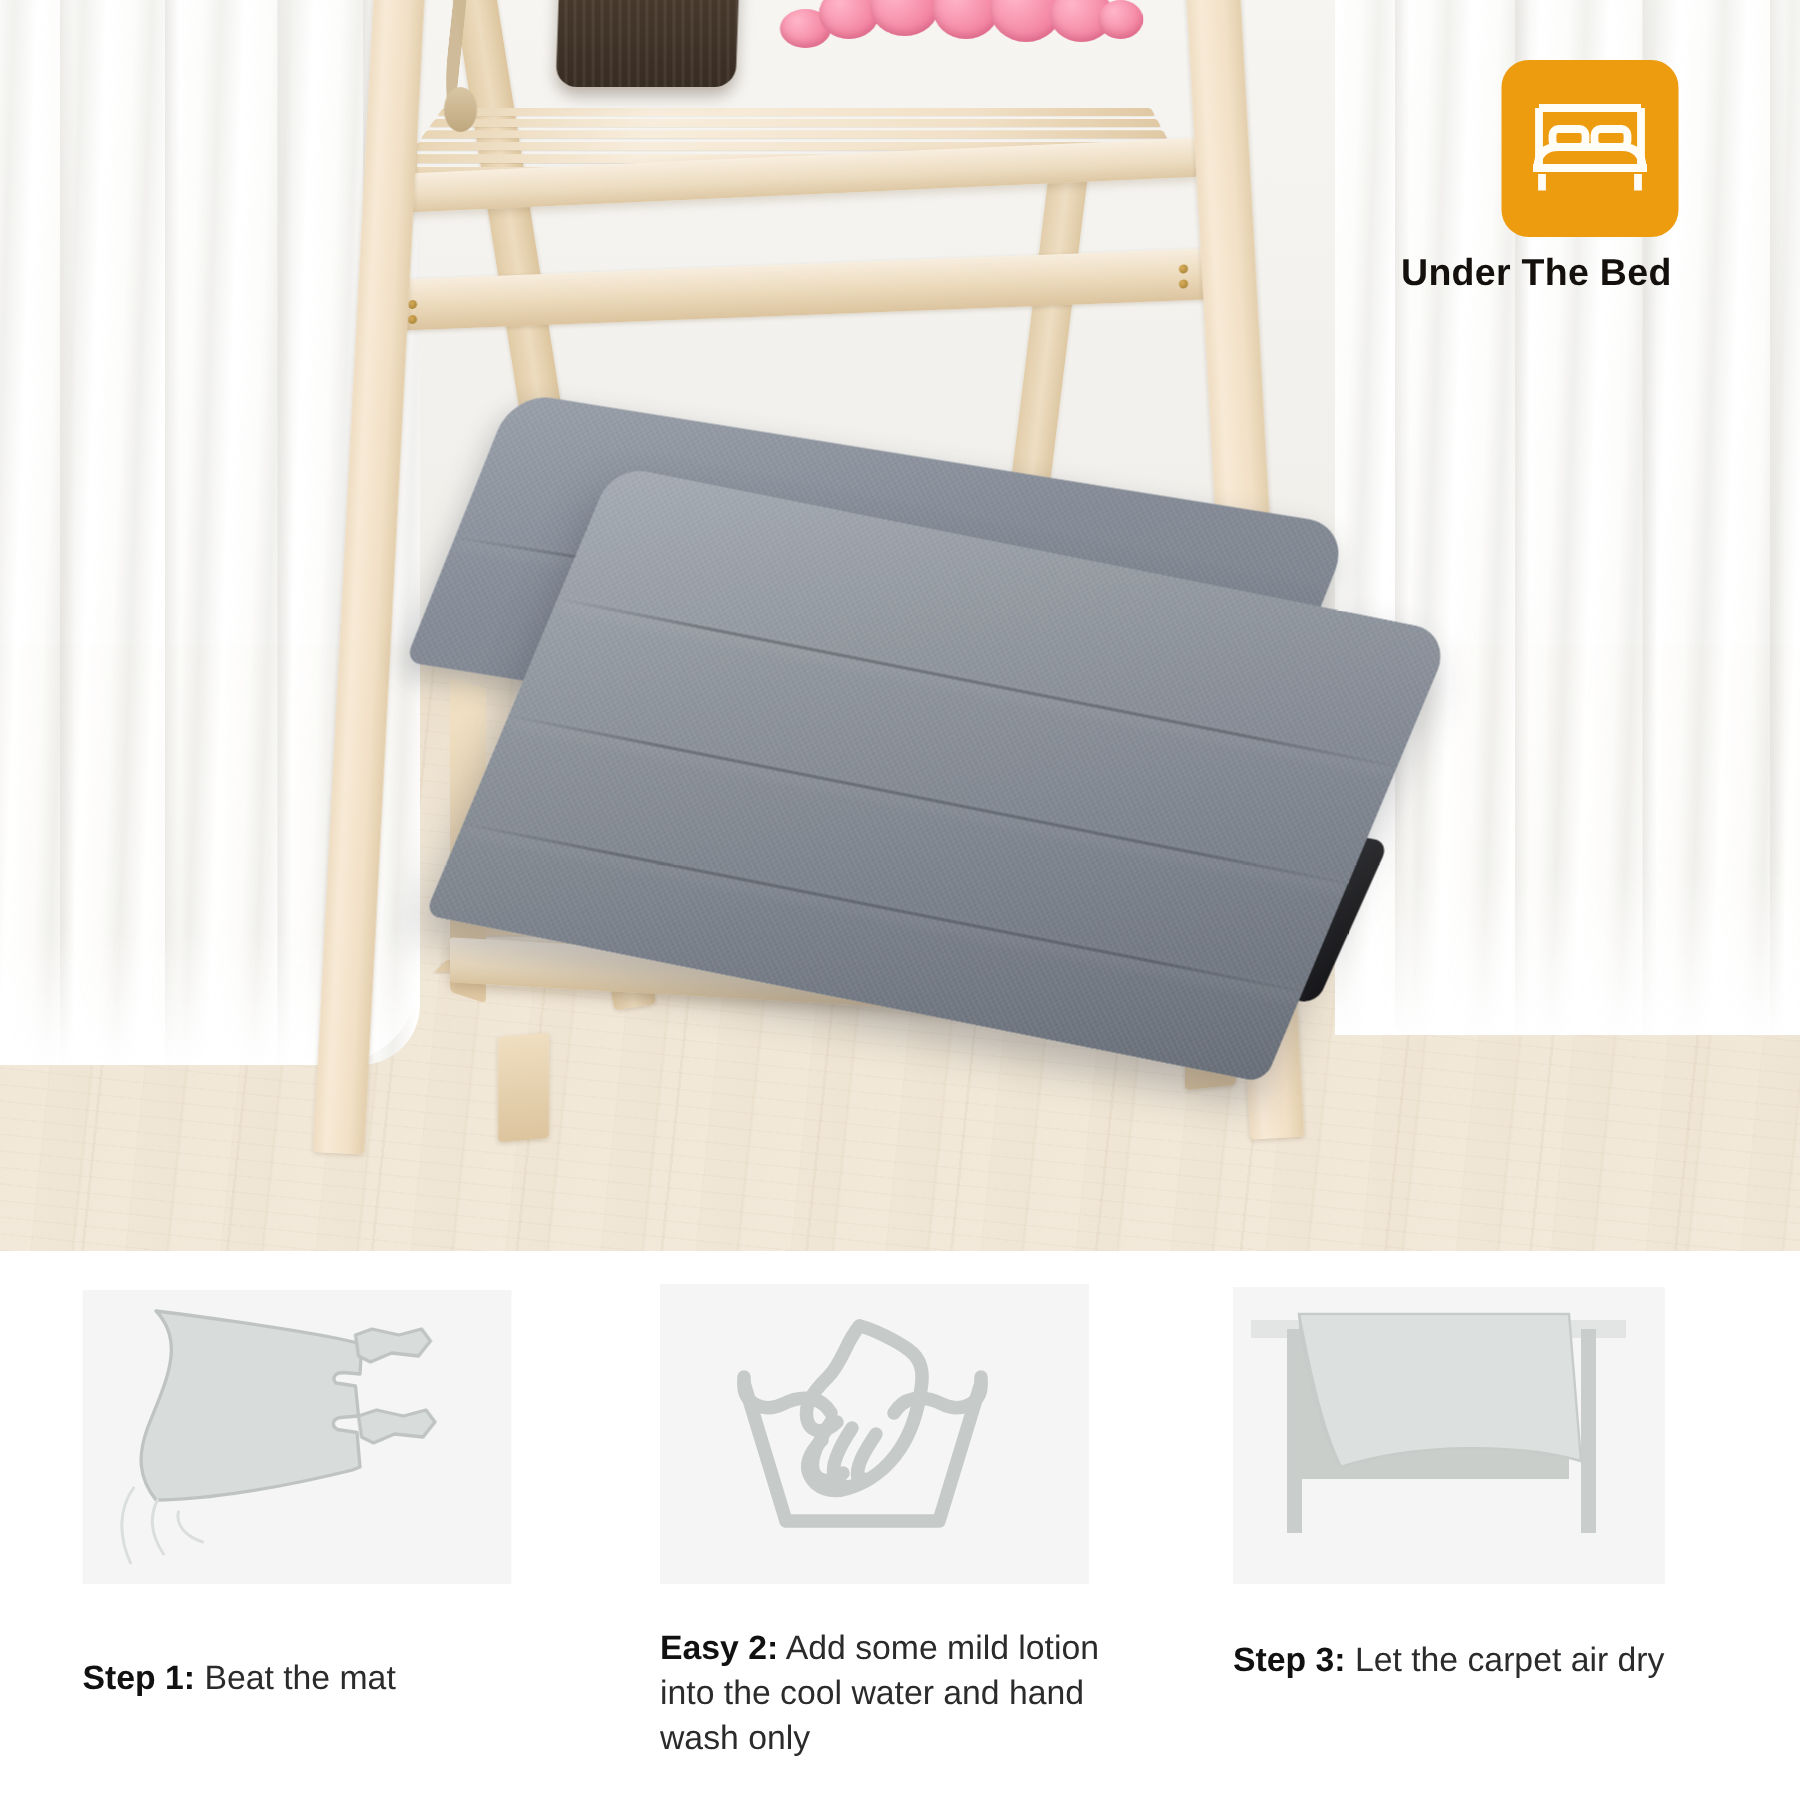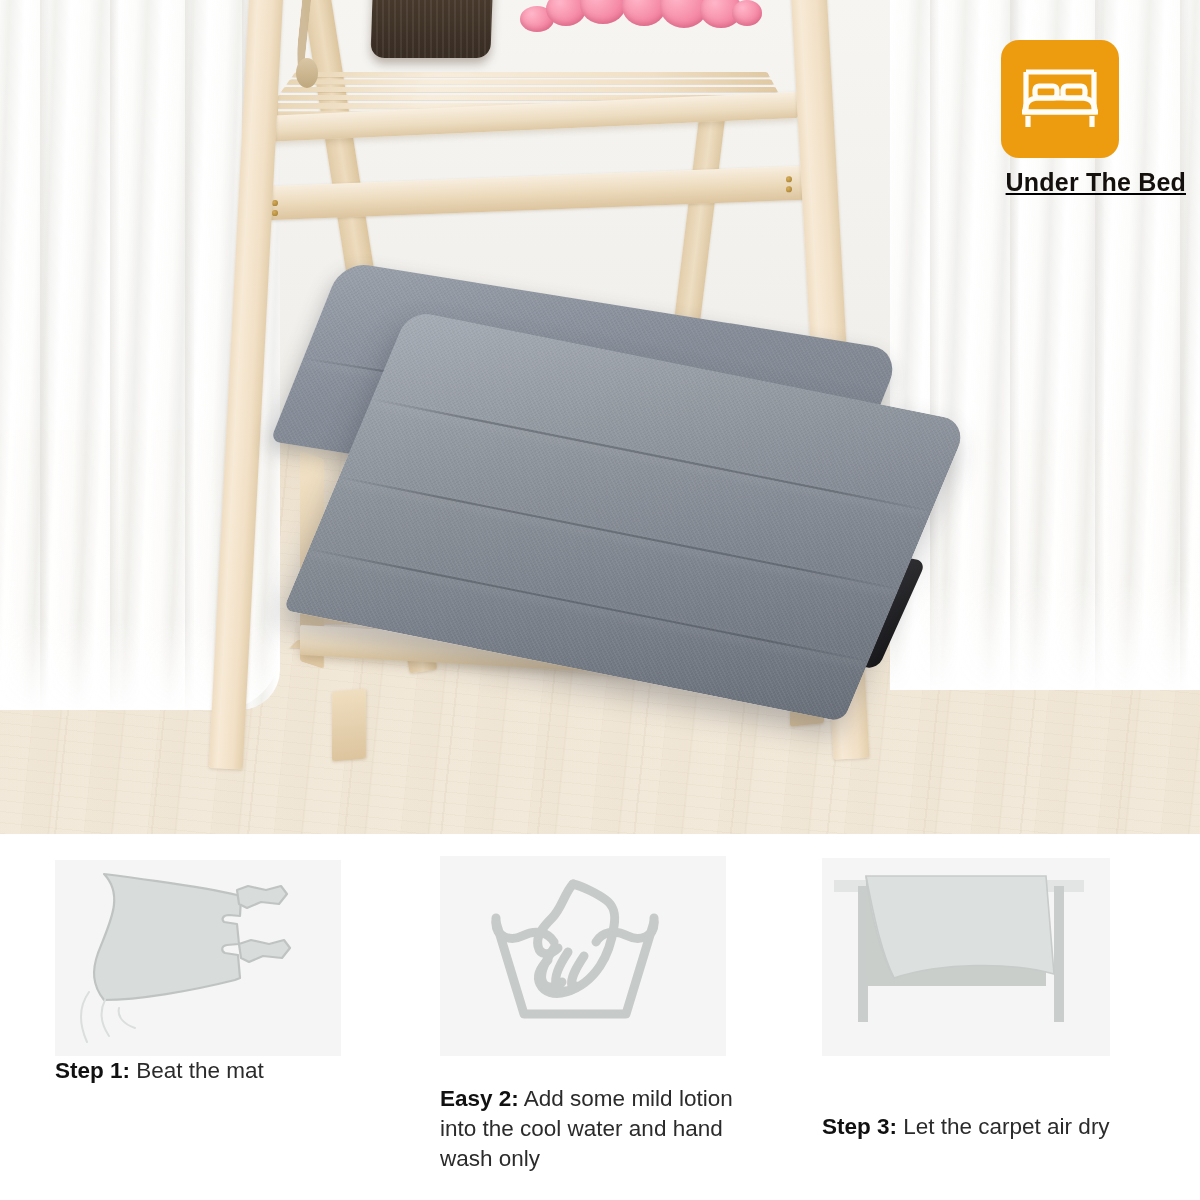--- a/index.html
+++ b/index.html
@@ -228,21 +228,21 @@
     border-radius: 6px 10px 10px 8px;
   }
   .mat-lining-edge{
     position:absolute; left: 448px; top: 236px; width: 178px; height: 20px;
     background: linear-gradient(180deg,#b9bfc6,#8d949d);
     transform: matrix(1,0.18,-0.45,1,0,0); border-radius: 8px;
   }
 
   
   .features { position:absolute; right: 14px; top: 40px; width: 252px; }
-  .feature { text-align:right;text-decoration:underline; }
+  .feature { text-align:left; }
   .icon-box{
     width: 118px; height: 118px; margin: 0 auto;
     border-radius: 18px;
     display:flex; align-items:center; justify-content:center;
   }
   .feature-label{
     margin-top: 10px;
     font-size: 25px; font-weight: 700; color:#14100d;
     letter-spacing:.2px; white-space:nowrap;
   }
@@ -265,29 +265,29 @@
   .step-img{
     background:#f5f5f5; position:relative; overflow:hidden;
   }
   .step-text{
     font-size: 22.5px; color:#2b2b2b; line-height: 1.34;
   }
   .step-text b{ color:#111; font-weight:700; }
 
   #s1{ left:55px;  top:26px; width:286px; }
   #s1 .step-img{ width:286px; height:196px; }
-  #s1 .step-text{ width: 330px; }
+  #s1 .step-text{ margin-top: 48px; width: 330px; }
 
   #s2{ left:440px; top:22px; width:286px; }
   #s2 .step-img{ width:286px; height:200px; }
   #s2 .step-text{ margin-top: 28px; width: 300px; }
 
   #s3{ left:822px; top:24px; width:288px; }
   #s3 .step-img{ width:288px; height:198px; }
-  #s3 .step-text{ margin-top: 56px; width: 340px; }
+  #s3 .step-text{ margin-top: 36px; width: 340px; }
 </style>
 </head>
 <body>
 
 <div id="root">
 
   <div class="photo">
 
     <div class="wall"></div>
     <div class="floor"></div>

